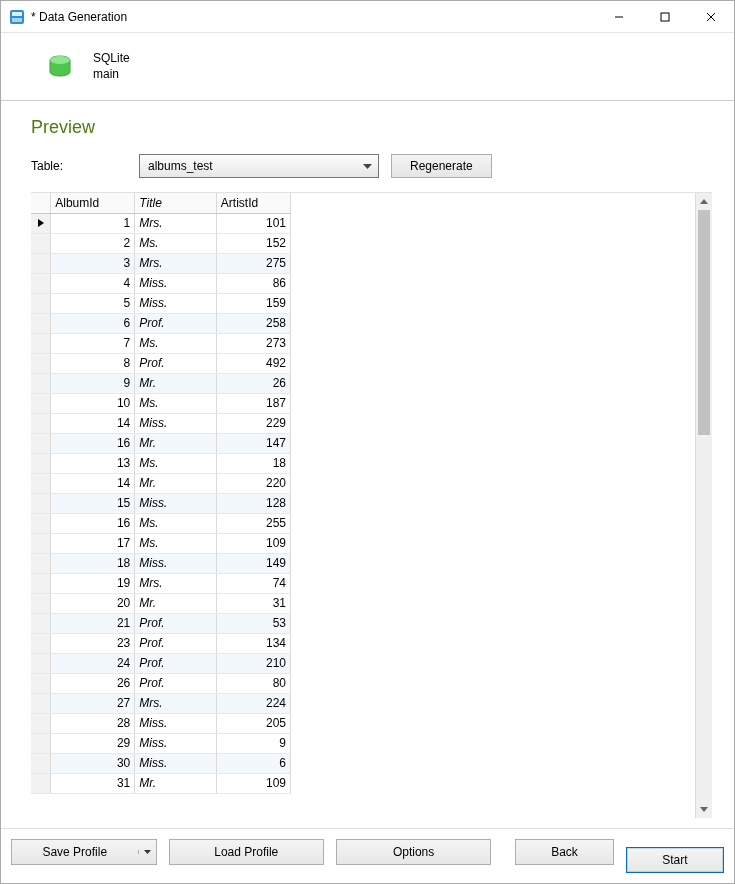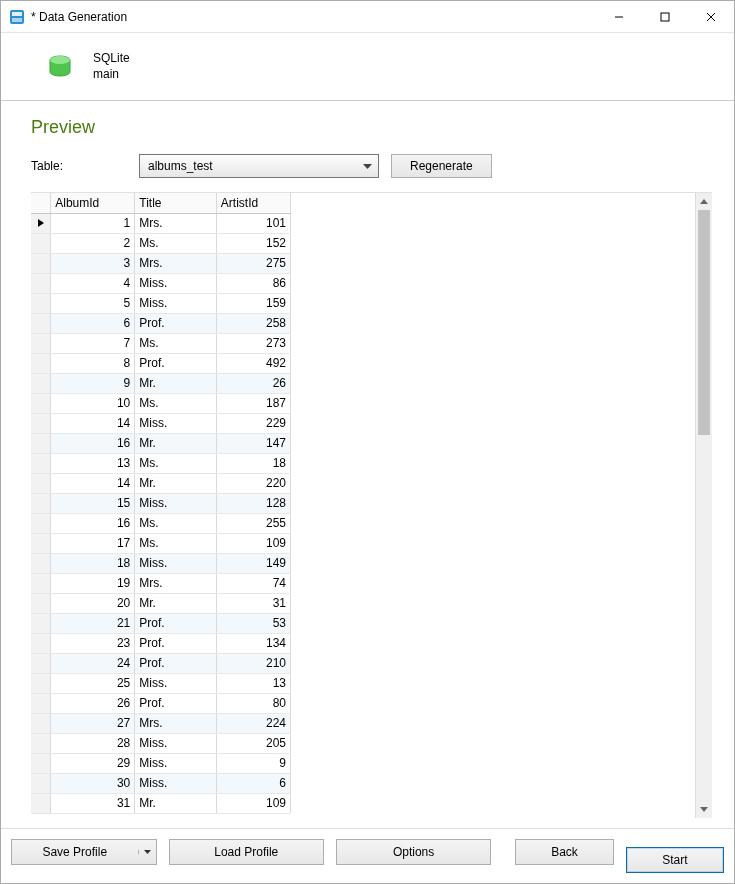--- a/index.html
+++ b/index.html
@@ -115,21 +115,21 @@
   th.marker, td.marker {
     width: 16px; min-width:16px;
     background: #f2f2f2;
     text-align: center;
     padding: 0;
   }
   th.marker { background: #fafafa; }
   .col-album { width: 68px; text-align: right; }
   td.col-album { text-align: right; }
   th.col-album { text-align: left; padding-left: 4px;}
-  .col-title { width: 66px; text-align: left; }
+  .col-title { width: 66px; text-align: left; font-style: italic; }
   .col-artist { width: 60px; }
   td.col-artist { text-align: right; }
   th.col-artist { text-align: left; }
   tr.alt td { background: #f2f8fc; }
   tr.alt td.marker { background: #f2f2f2; }
   .vscrollbar {
     width: 17px;
     background: #f0f0f0;
     border-left: 1px solid #dcdcdc;
     display: flex; flex-direction: column;
@@ -385,26 +385,20 @@
               <td class="col-artist">134</td>
             </tr>
             <tr class="alt">
               <td class="marker"></td>
               <td class="col-album">24</td>
               <td class="col-title">Prof.</td>
               <td class="col-artist">210</td>
             </tr>
             <tr>
               <td class="marker"></td>
-              <td class="col-album">25</td>
-              <td class="col-title">Miss.</td>
-              <td class="col-artist">13</td>
-            </tr>
-            <tr>
-              <td class="marker"></td>
               <td class="col-album">26</td>
               <td class="col-title">Prof.</td>
               <td class="col-artist">80</td>
             </tr>
             <tr class="alt">
               <td class="marker"></td>
               <td class="col-album">27</td>
               <td class="col-title">Mrs.</td>
               <td class="col-artist">224</td>
             </tr>

